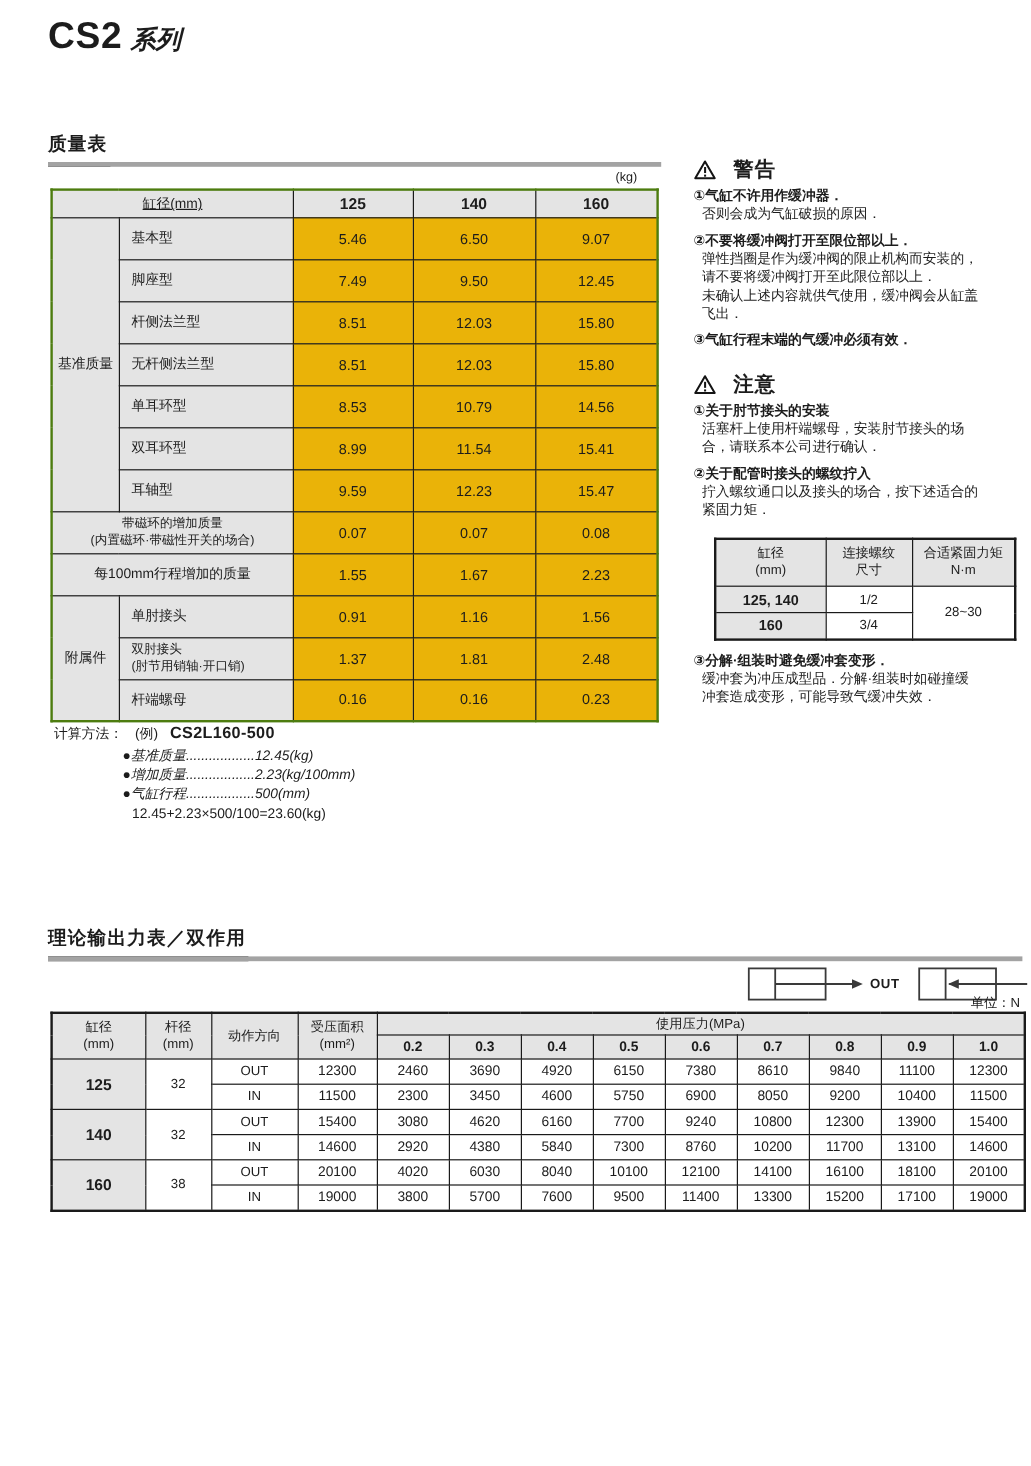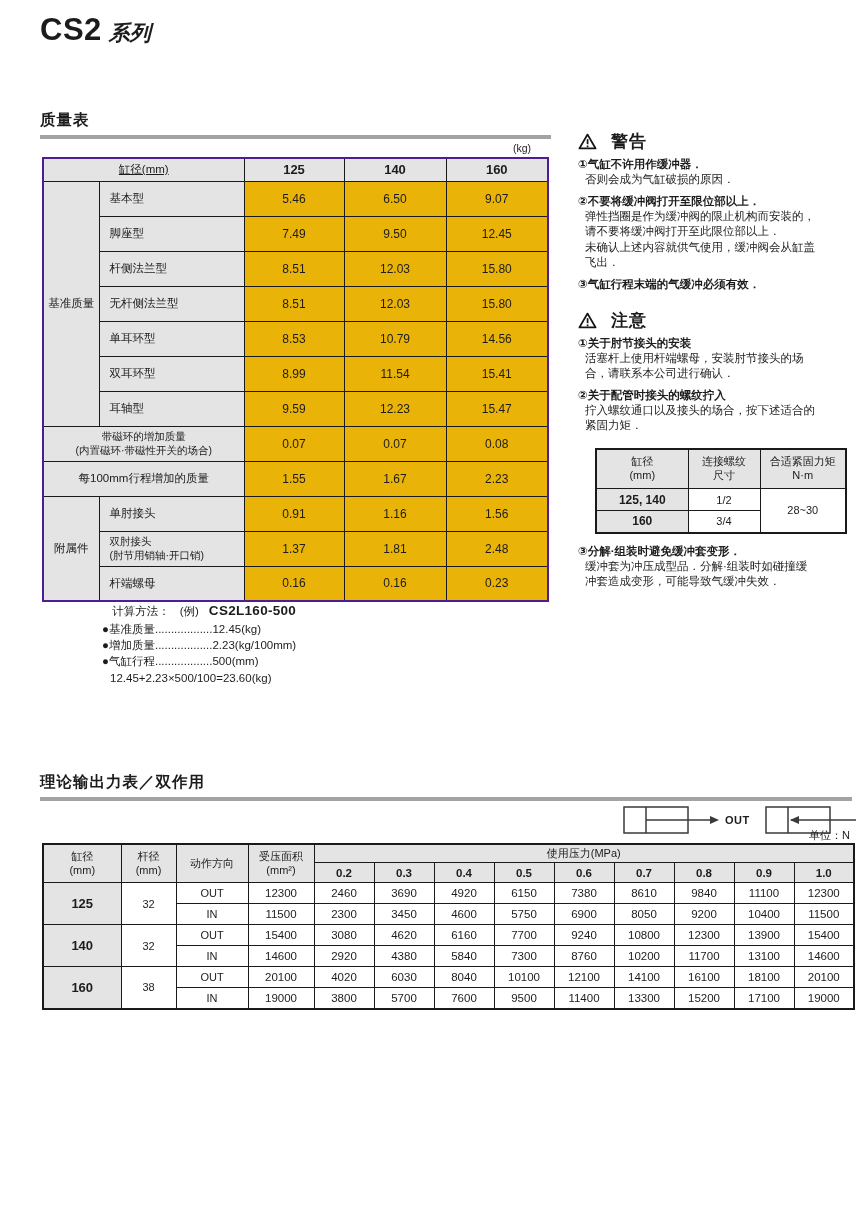--- a/index.html
+++ b/index.html
@@ -22,37 +22,37 @@
 
   .kg-note { position:absolute; left:513px; top:142px; font-size:10.5px; }
 
   
   table { border-collapse:collapse; table-layout:fixed; }
   td { border:1px solid #1a1a1a; vertical-align:middle; }
   .hd { background:#e4e4e4; }
   .pre { white-space:pre-line; line-height:1.25; }
 
   
-  .mass-table { position:absolute; left:42px; top:157px; width:505px; border:2px solid #4c1d95; }
+  .mass-table { position:absolute; left:42px; top:157px; width:505px; border:2px solid #4d7c0f; }
   .mass-table td { font-size:11.5px; padding:2px 4px; }
   .mass-table tr { height:35px; }
   .mass-table tr.r-head { height:23px; }
   .mass-table .c { text-align:center; }
   .mass-table .bore-h { font-weight:bold; font-size:13px; text-align:center; }
   .mass-table .under { text-decoration:underline; }
   .mass-table .lbl { background:#e4e4e4; padding-left:10px; }
   .mass-table .grp { background:#e4e4e4; text-align:center; padding:0 3px; }
   .mass-table .val { text-align:center; font-size:12px; background:#eab308; }
   .mass-table .small2 { font-size:10.5px; }
 
   
   .calc { position:absolute; left:45px; top:603px; font-size:11.5px; line-height:16px; }
-  .calc .row1 { display:flex; align-items:baseline; gap:10px;justify-content:flex-end; }
+  .calc .row1 { display:flex; align-items:baseline; gap:10px; }
   .calc .model { font-weight:bold; font-size:13.5px; letter-spacing:.3px; }
-  .calc .bullets { margin-left:57px; margin-top:2px; white-space:pre-line; }
+  .calc .bullets { margin-left:57px; margin-top:2px; white-space:pre-line;font-style:italic; }
   .calc .result { margin-left:65px; margin-top:1px; }
 
   
   .right-col { position:absolute; left:578px; top:130px; width:279px; }
   .alert-title { display:flex; align-items:center; gap:14px; font-size:17px; font-weight:bold; letter-spacing:1px; margin-bottom:4px; }
   .alert-item { margin-bottom:6px; }
   .alert-head { font-weight:bold; font-size:11.5px; line-height:15px; }
   .alert-body { font-size:11.5px; line-height:15.5px; margin-left:7px; white-space:pre-line; }
   .alert-body:empty { display:none; }
   .caution-block { margin-top:17px; }

